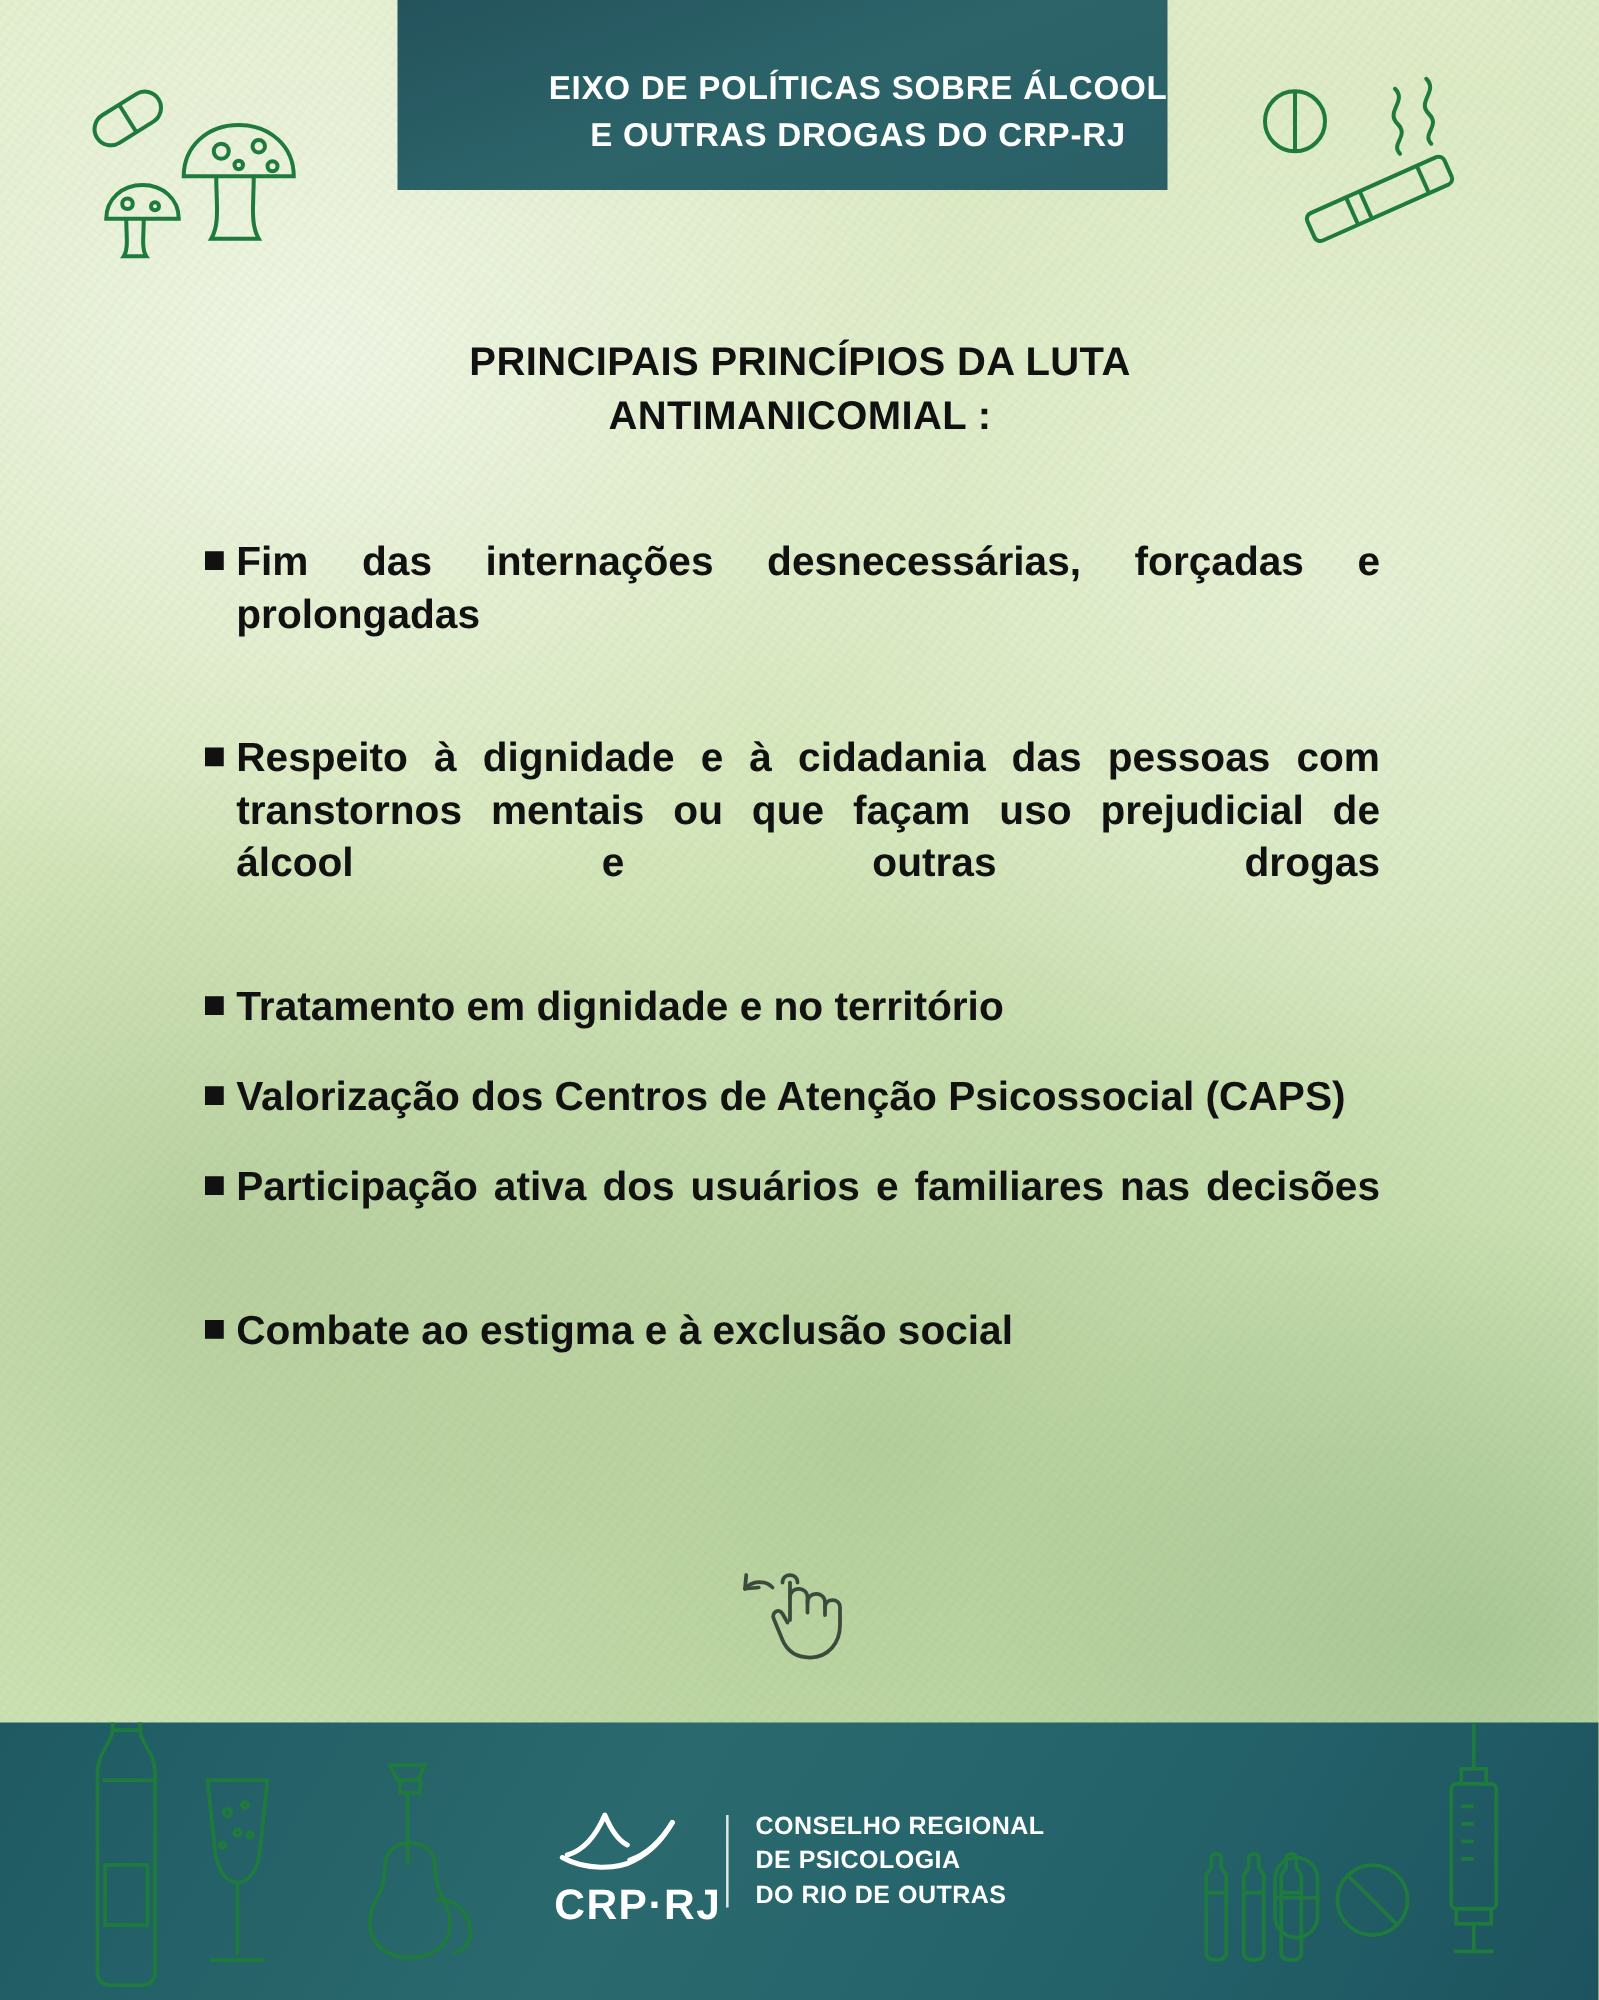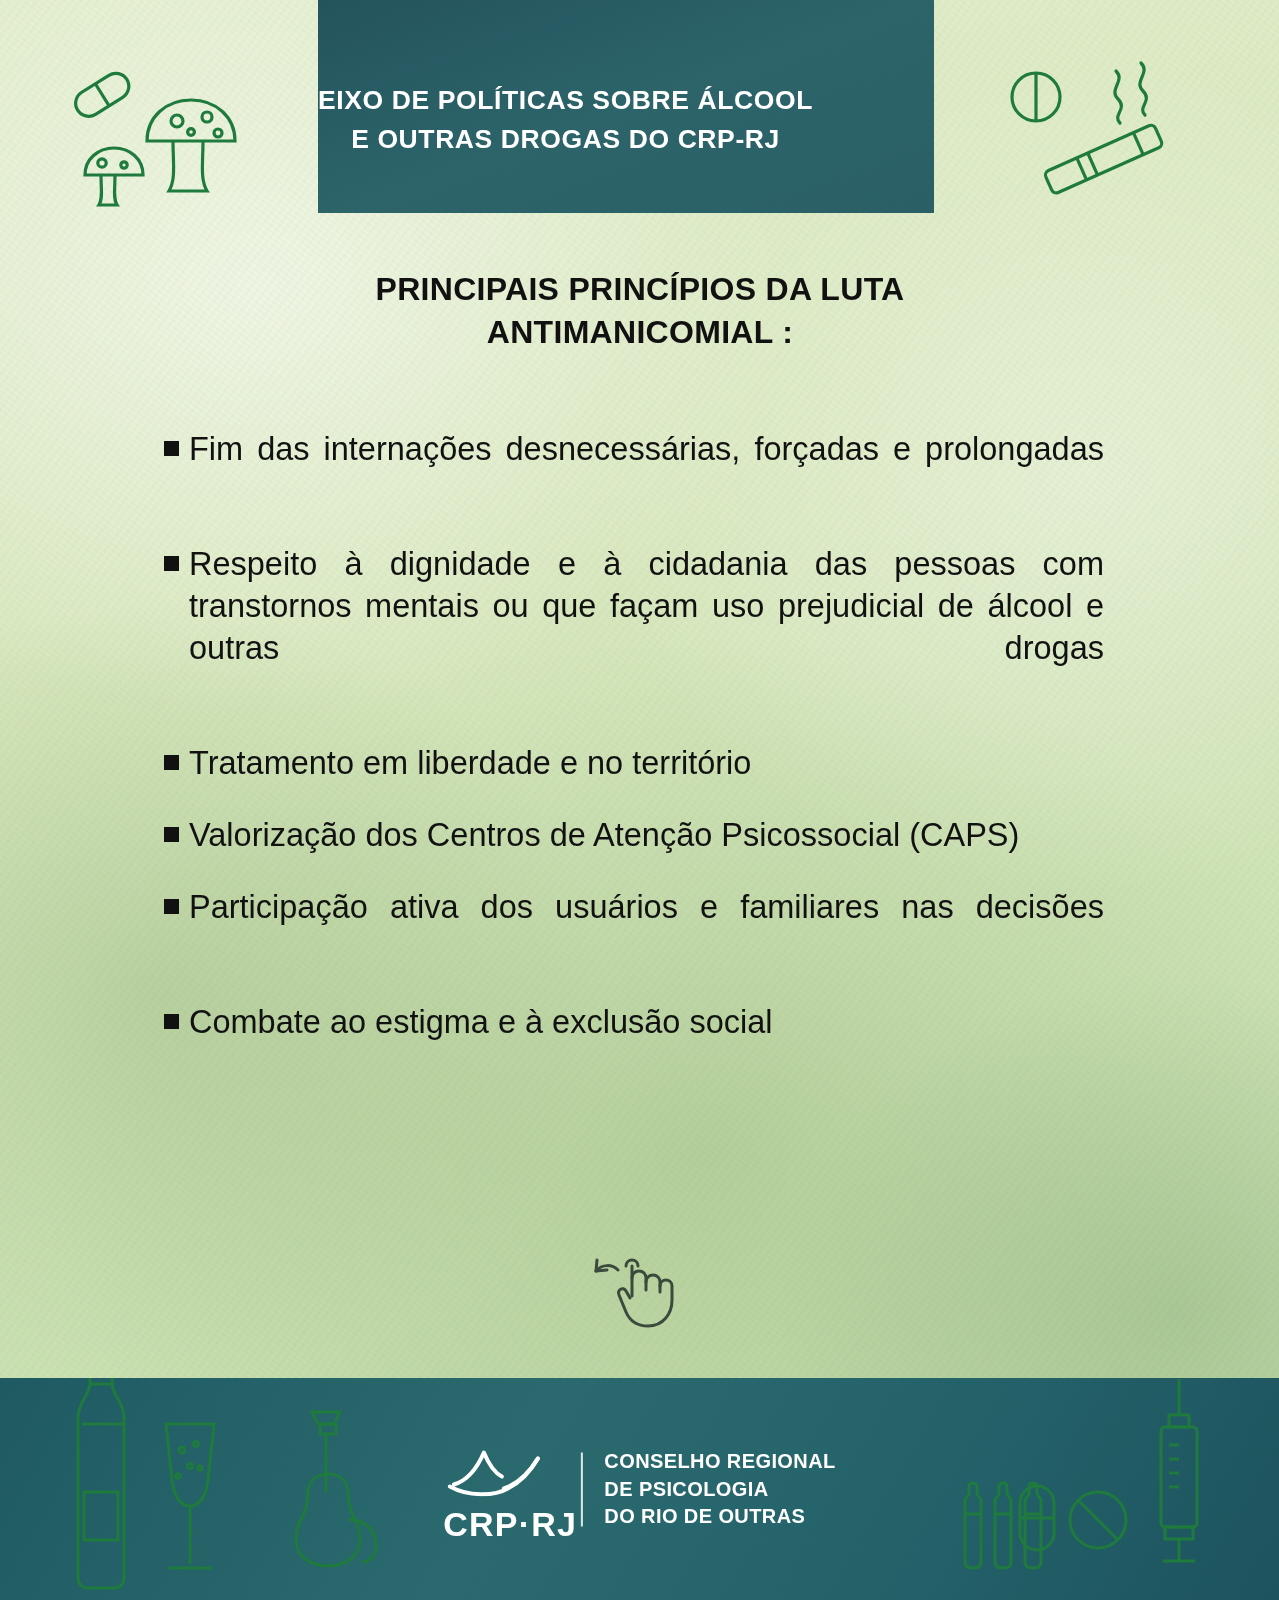--- a/index.html
+++ b/index.html
@@ -42,26 +42,26 @@
       repeating-linear-gradient(-53deg, rgba(110,150,95,.08) 0 3px, rgba(255,255,255,0) 3px 7px);
     pointer-events: none;
   }
 
   
   .header-band {
     position: absolute;
     left: 318px;
     top: 0;
     width: 616px;
-    height: 213px;
+    height: 152px;
     background: #2b6168;
     background: linear-gradient(160deg, #24535c 0%, #2c646a 50%, #2a5f66 100%);
     display: flex;
     align-items: center;
-    justify-content: flex-start;
+    justify-content: flex-end;
   }
   .header-text {
     color: #ffffff;
     font-weight: bold;
     font-size: 26.5px;
     letter-spacing: .6px;
     line-height: 1.45;
     text-align: center;
     padding-top: 26px;
   }
@@ -87,20 +87,21 @@
     top: 428px;
     width: 940px;
   }
   .bullet-item {
     display: flex;
     align-items: flex-start;
     margin-bottom: 30px;
     font-size: 32.5px;
     color: #111111;
     line-height: 1.30;
+    font-weight: bold;
   }
   .bullet-marker {
     flex: 0 0 auto;
     width: 15px;
     height: 15px;
     background: #111111;
     margin-top: 13px;
     margin-right: 10px;
   }
   .bullet-text { flex: 1 1 auto; }
@@ -229,21 +230,21 @@
     <div class="bullet-item">
       <span class="bullet-marker"></span>
       <span class="bullet-text justify">Fim das internações desnecessárias, forçadas e prolongadas</span>
     </div>
     <div class="bullet-item">
       <span class="bullet-marker"></span>
       <span class="bullet-text justify">Respeito à dignidade e à cidadania das pessoas com transtornos mentais ou que façam uso prejudicial de álcool e outras drogas</span>
     </div>
     <div class="bullet-item">
       <span class="bullet-marker"></span>
-      <span class="bullet-text">Tratamento em liberdade e no território</span>
+      <span class="bullet-text">Tratamento em dignidade e no território</span>
     </div>
     <div class="bullet-item">
       <span class="bullet-marker"></span>
       <span class="bullet-text">Valorização dos Centros de Atenção Psicossocial (CAPS)</span>
     </div>
     <div class="bullet-item">
       <span class="bullet-marker"></span>
       <span class="bullet-text justify">Participação ativa dos usuários e familiares nas decisões</span>
     </div>
     <div class="bullet-item">

